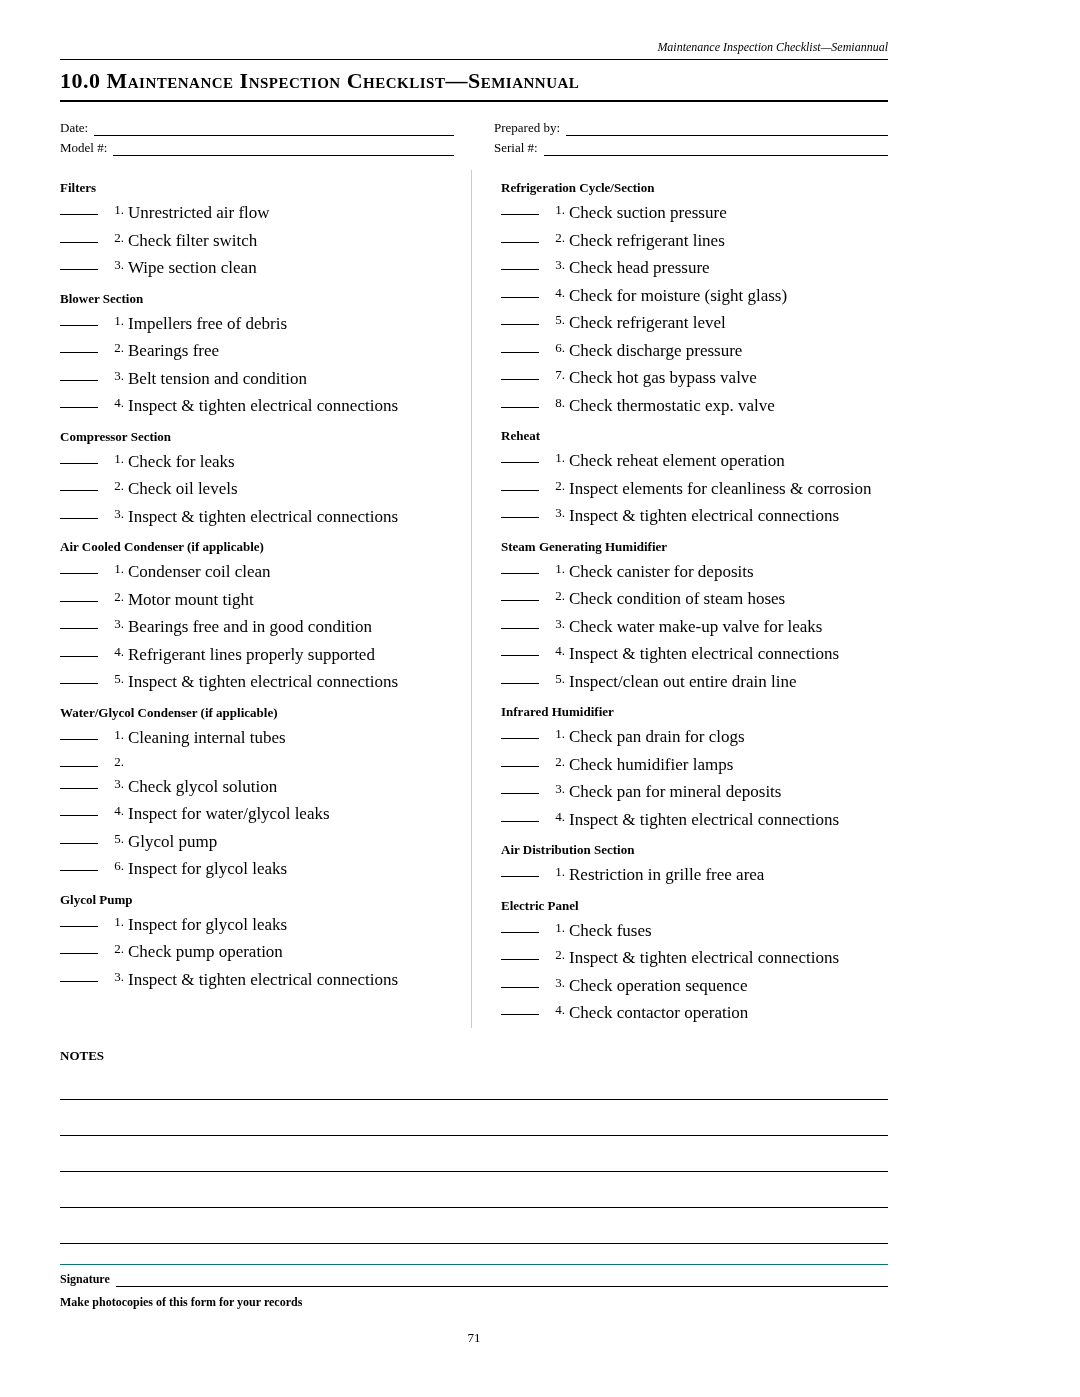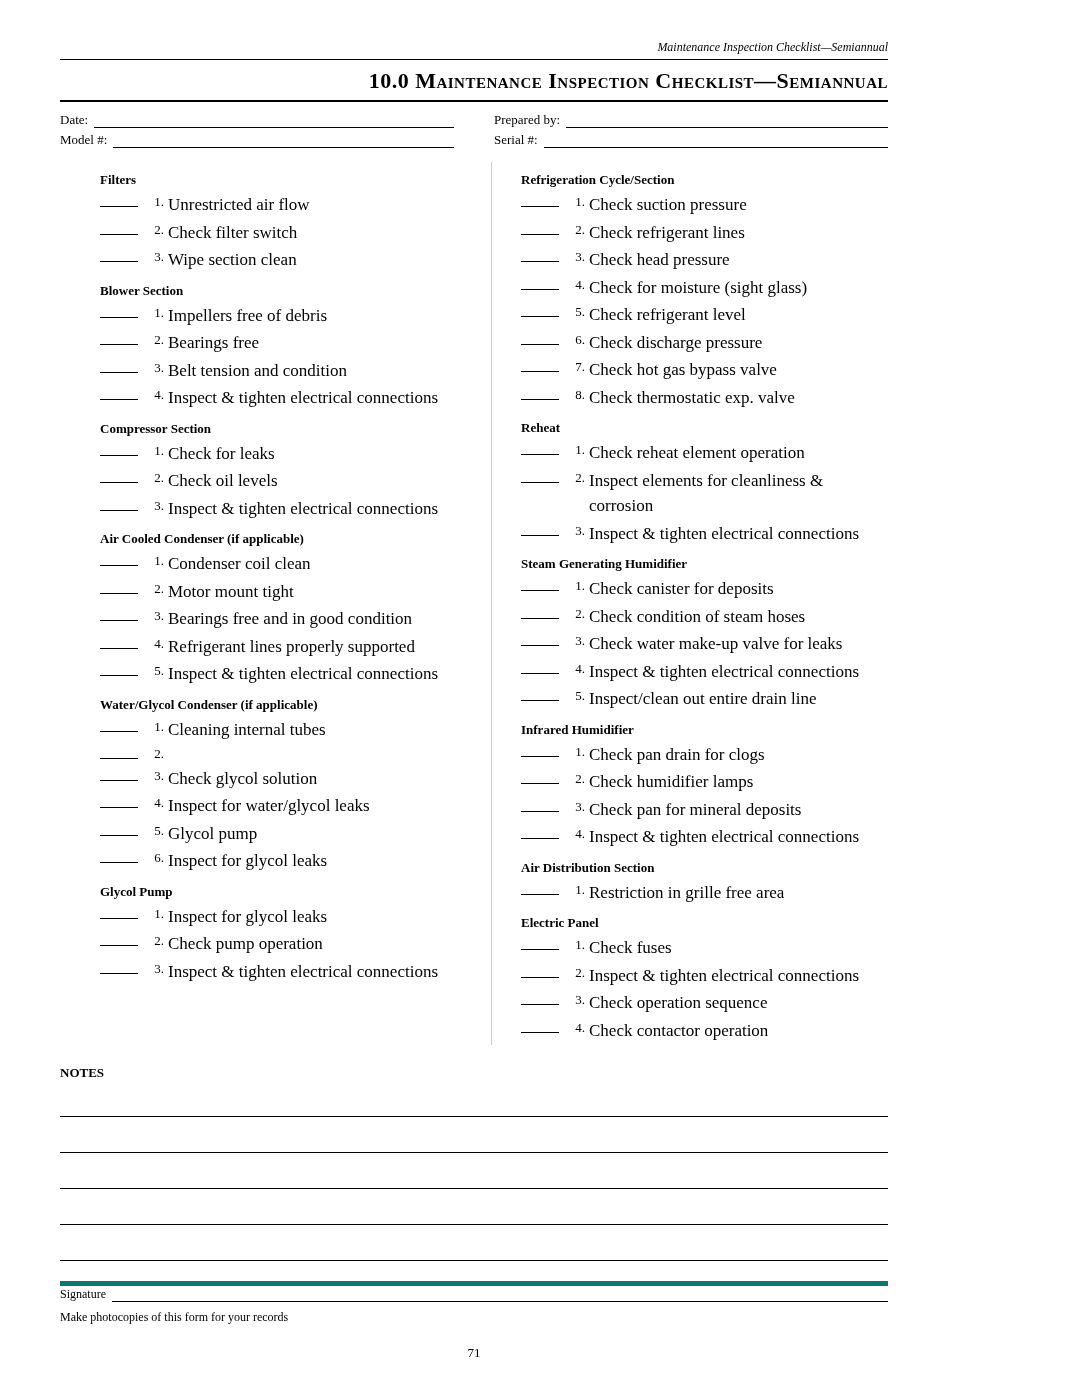--- a/index.html
+++ b/index.html
@@ -22,25 +22,24 @@
       text-align: right;
       font-style: italic;
       font-size: 12px;
       margin-bottom: 8px;
       border-bottom: 1px solid #000;
       padding-bottom: 4px;
     }
     .main-title {
       font-size: 22px;
       font-weight: bold;
-      margin-bottom: 10px;
+      margin-bottom: 18px;
       border-bottom: 2px solid #000;
       padding-bottom: 6px;
       letter-spacing: 0.5px;
-      text-align: right;
     }
     .main-title span.title-text {
       font-variant: small-caps;
     }
     .meta-row {
       display: flex;
       gap: 40px;
       margin-bottom: 4px;
       font-size: 13px;
     }
@@ -57,21 +56,20 @@
     .meta-line {
       flex: 1;
       border-bottom: 1px solid #000;
       min-width: 180px;
       height: 16px;
     }
     .content-area {
       display: flex;
       gap: 8px;
       margin-top: 14px;
-      margin-left: 40px;
     }
     .left-col {
       flex: 1;
       padding-right: 24px;
       border-right: 1px solid #ccc;
     }
     .right-col {
       flex: 1;
       padding-left: 21px;
     }
@@ -119,21 +117,23 @@
     .notes-lines {
       margin-top: 8px;
     }
     .notes-line {
       border-bottom: 1px solid #000;
       height: 28px;
       margin-bottom: 8px;
     }
     .bottom-section {
       margin-top: 20px;
-      border-top: 5px solid #0f766e;
+      border-top: 1px solid #0f766e;
+      padding-top: 6px;
+      font-weight: bold;
     }
     .signature-row {
       display: flex;
       align-items: flex-end;
       gap: 6px;
       margin-bottom: 8px;
     }
     .signature-label {
       font-size: 12px;
       white-space: nowrap;

